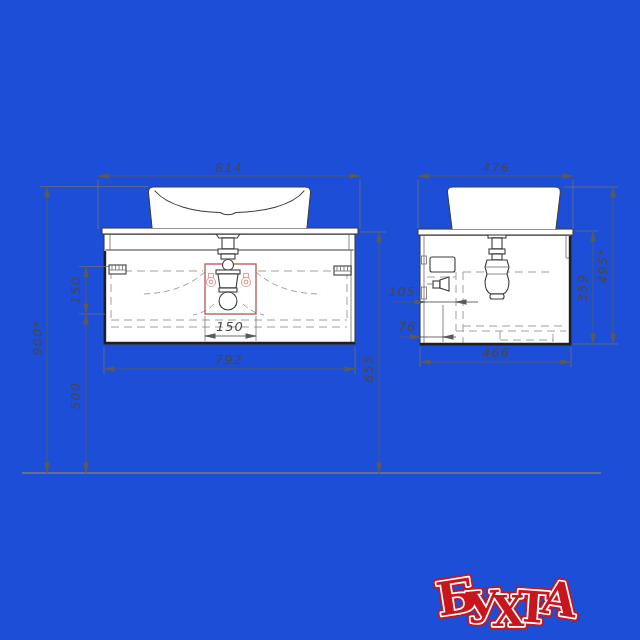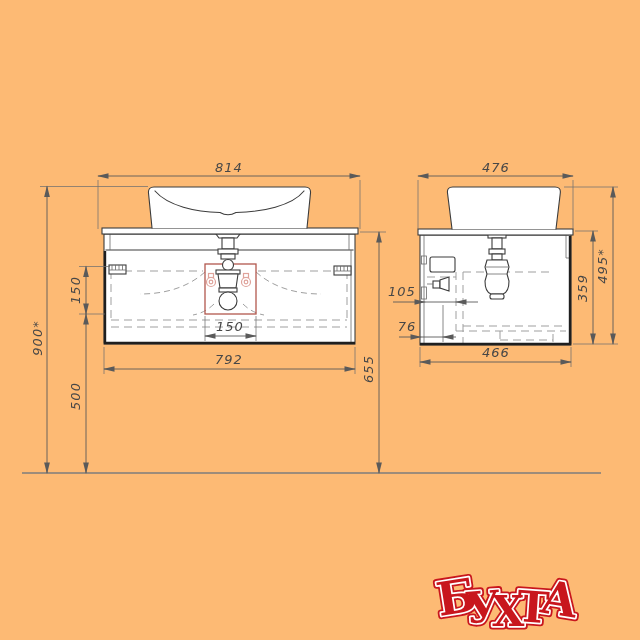--- a/index.html
+++ b/index.html
@@ -1,16 +1,16 @@
 <!DOCTYPE html>
 <html><head>
 <meta charset="utf-8">
 <style>
   html,body{margin:0;padding:0;background:#ffffff;}
-  .canvas{position:relative;width:640px;height:640px;background:#fdba74;overflow:hidden;
+  .canvas{position:relative;width:640px;height:640px;background:#1d4ed8;overflow:hidden;
           font-family:"DejaVu Sans",sans-serif;}
   svg{position:absolute;left:0;top:0;}
   .ln{stroke:#3c3c3c;stroke-width:1.1;fill:none;stroke-linecap:square;}
   .lnw{stroke:#3c3c3c;stroke-width:1.1;fill:#ffffff;stroke-linecap:square;}
   .thick{stroke:#1f1f1f;stroke-width:2.4;fill:none;}
   .thin{stroke:#6a6a6a;stroke-width:0.8;fill:none;}
   .dash{stroke:#9f9f9f;stroke-width:1;fill:none;stroke-dasharray:8 5;}
   .dash2{stroke:#9f9f9f;stroke-width:1;fill:none;stroke-dasharray:6 4;}
   .dl{stroke:#5a5a5a;stroke-width:0.9;fill:none;}
   .ext{stroke:#707070;stroke-width:0.75;fill:none;}

